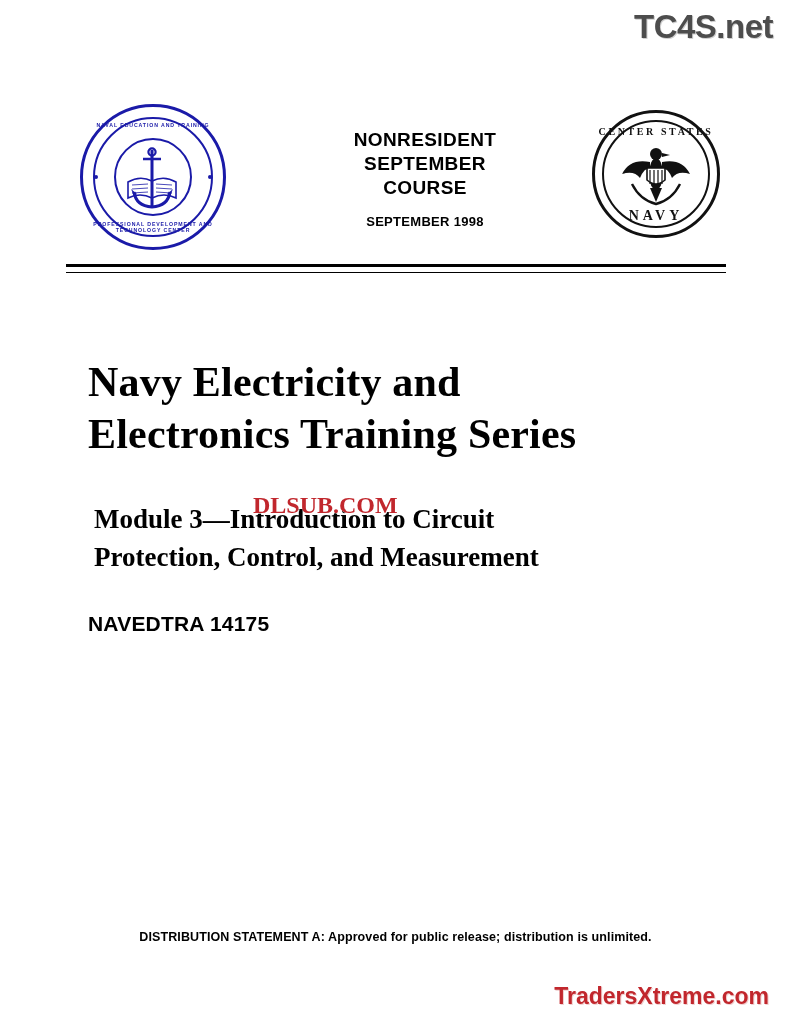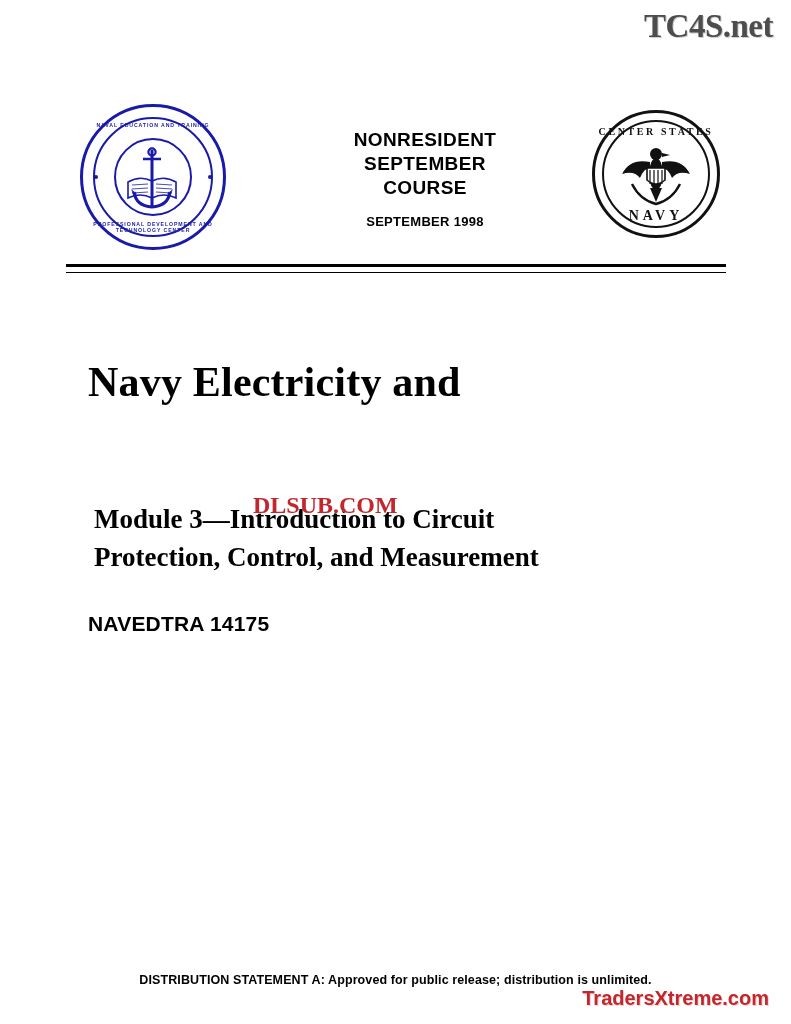--- a/index.html
+++ b/index.html
@@ -14,21 +14,21 @@
     font-family: "Liberation Serif", serif;
     color: #000000;
     overflow: hidden;
   }
 
   
   .top-watermark {
     position: absolute;
     top: 8px;
     right: 18px;
-    font-family: Liberation Serif, serif;
+    font-family: Liberation Sans, sans-serif;
     font-weight: bold;
     font-size: 33px;
     letter-spacing: -0.5px;
     color: #4d4d4d;
     text-shadow: 1px 1px 0 #cfcfcf;
   }
 
   
   .header {
     position: absolute;
@@ -221,31 +221,30 @@
   .distribution {
     position: absolute;
     left: 0;
     right: 0;
     top: 930px;
     text-align: center;
     font-family: "Liberation Sans", sans-serif;
     font-weight: bold;
     font-size: 12.5px;
     letter-spacing: 0.1px;
-    margin-top: 43px;
   }
 
   
   .bottom-watermark {
     position: absolute;
     right: 22px;
     bottom: 14px;
     font-family: "Liberation Sans", sans-serif;
     font-weight: bold;
-    font-size: 20px;
+    font-size: 23px;
     color: #c1272d;
     text-shadow: 1px 1px 0 #f0d0d0;
   }
 </style>
 </head>
 <body>
 
 <div class="top-watermark">TC4S.net</div>
 
 <div class="header">
@@ -315,20 +314,21 @@
       </svg>
     </div>
   </div>
 </div>
 
 <div class="rule-thick"></div>
 <div class="rule-thin"></div>
 
 <div class="title-block">
   <div class="title-main">Navy Electricity and</div>
+  <div class="title-main">Electronics Training Series</div>
 </div>
 
 <div class="subtitle">
   <div>Module 3—Introduction to Circuit</div>
   <div>Protection, Control, and Measurement</div>
 </div>
 
 <div class="navedtra">NAVEDTRA  14175</div>
 
 <div class="dlsub-watermark">DLSUB.COM</div>

